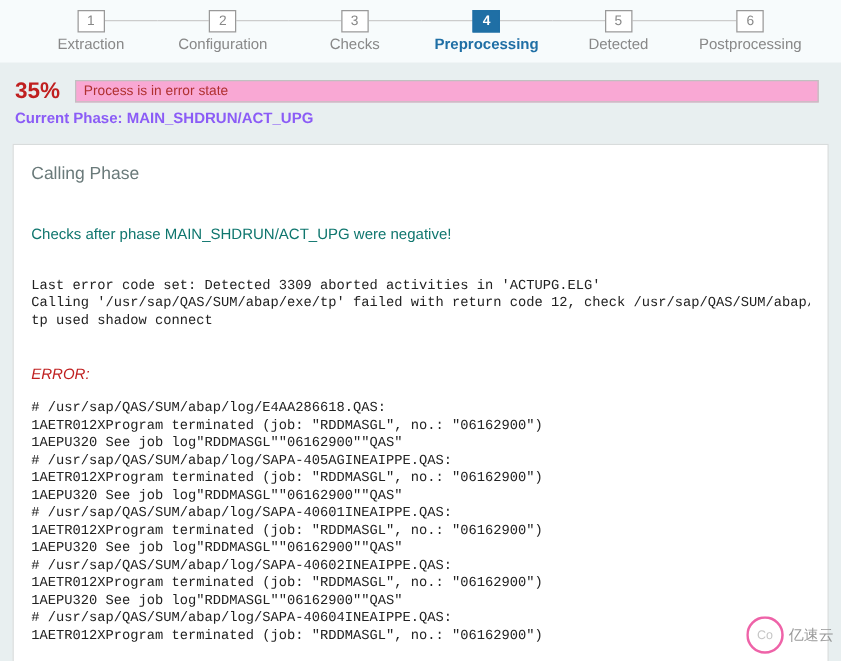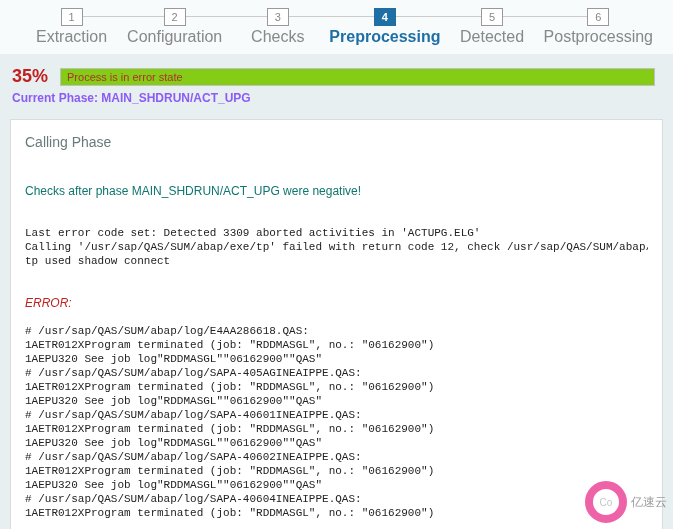--- a/index.html
+++ b/index.html
@@ -42,21 +42,21 @@
     margin-bottom: 2px;
   }
   .step.active .box {
     background: #1f6fa5;
     border-color: #1f6fa5;
     color: #fff;
     font-weight: bold;
   }
   .step .label {
     color: #888;
-    font-size: 16px;
+    font-size: 12px;
   }
   .step.active .label {
     color: #1f6fa5;
     font-weight: bold;
   }
   .step .line {
     position: absolute;
     top: 12px;
     height: 1px;
     background: #ccc;
@@ -78,21 +78,21 @@
   .pct {
     color: #c02020;
     font-weight: bold;
     font-size: 18px;
     margin-right: 12px;
   }
   .pbar {
     flex: 1;
     height: 18px;
     border: 1px solid #c0c0c0;
-    background: #84cc16;
+    background: #f9a8d4;
     position: relative;
     box-sizing: border-box;
   }
   .pbar .msg {
     position: absolute;
     left: 6px;
     top: 2px;
     font-size: 11px;
     color: #b03030;
   }
@@ -148,21 +148,21 @@
     align-items: center;
     gap: 4px;
     opacity: .85;
     font-size: 12px;
     color: #888;
     font-family: "Microsoft YaHei", Arial, sans-serif;
   }
   .wm .ring {
     width: 26px;
     height: 26px;
-    border: 8px solid #ec4899;
+    border: 2px solid #ec4899;
     border-radius: 50%;
     display: flex;
     align-items: center;
     justify-content: center;
     font-size: 10px;
     color: #bbb;
   }
 </style>
 </head>
 <body>

